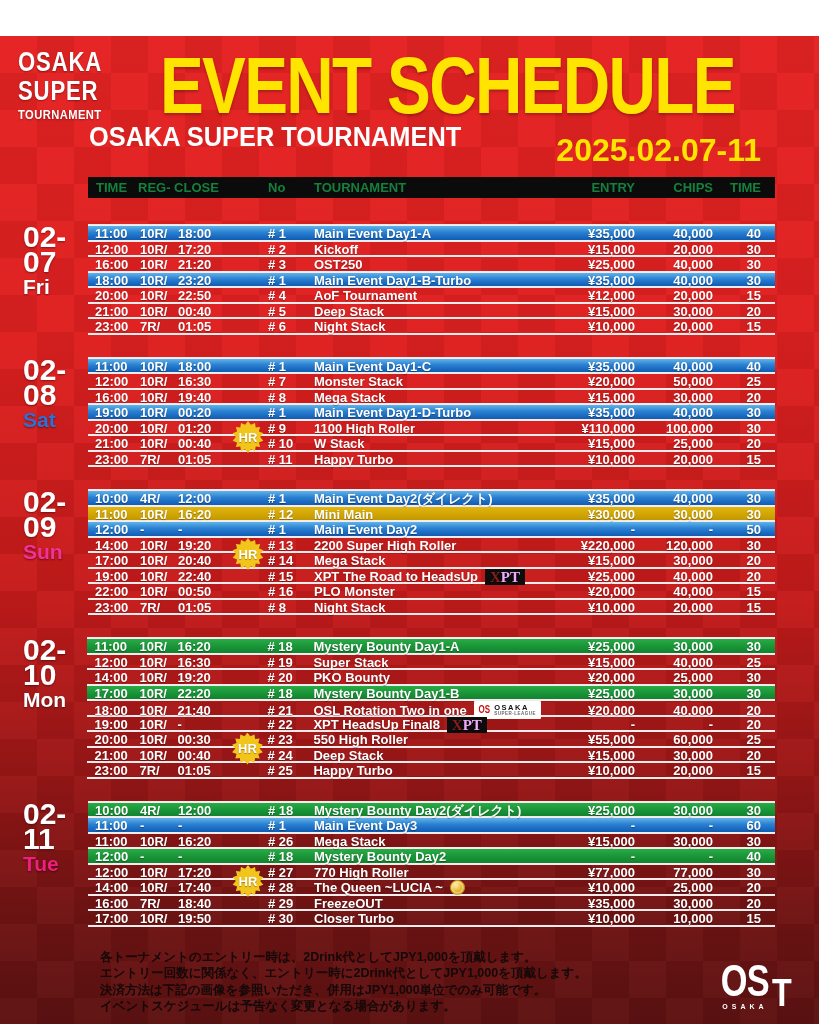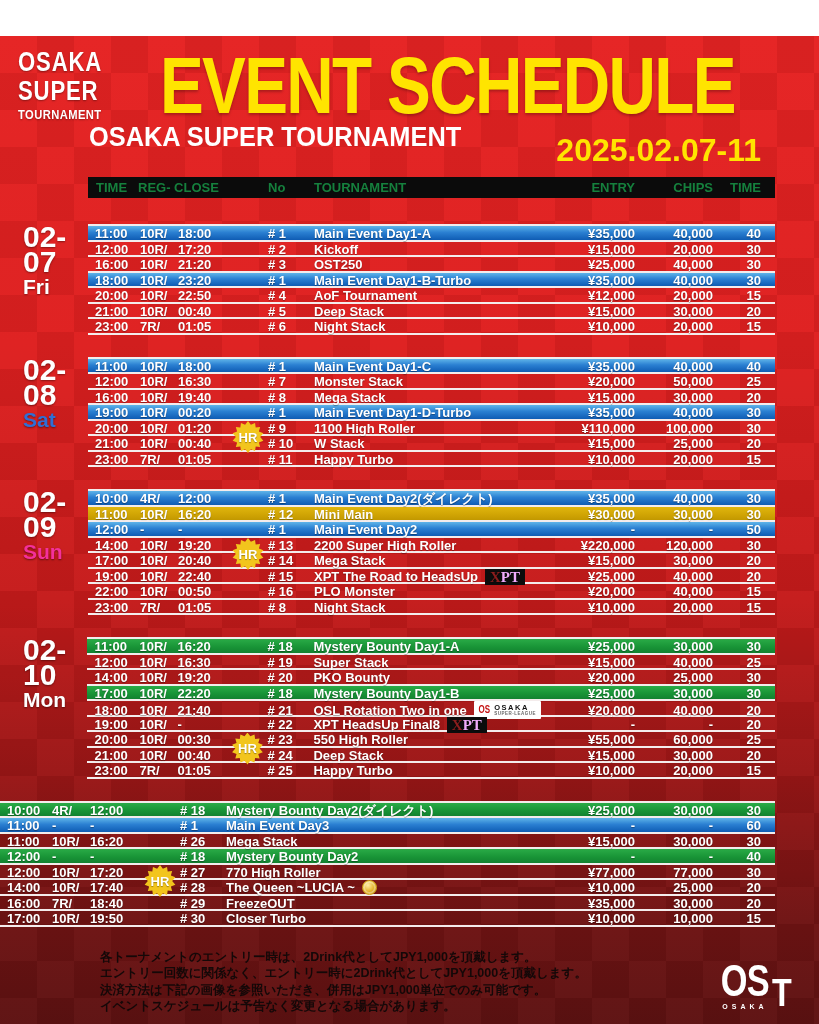--- a/index.html
+++ b/index.html
@@ -645,20 +645,24 @@
               <div class="c-name">
                 <div>Happy Turbo</div>
               </div>
               <div class="c-entry">¥10,000</div>
               <div class="c-chips">20,000</div>
               <div class="c-min">15</div>
             </div>
           </div>
         </div>
         <div class="day-section">
+          <div class="day-label">
+            <div class="day-date">02-11</div>
+            <div class="day-name" style="color: rgb(238, 31, 126);">Tue</div>
+          </div>
           <div class="rows">
             <div class="row hl-green">
               <div class="c-time">10:00</div>
               <div class="c-reg">
                 <div class="reg">4R/</div>
                 <div class="close">12:00</div>
               </div>
               <div class="c-hr"></div>
               <div class="c-no"># 18</div>
               <div class="c-name">

